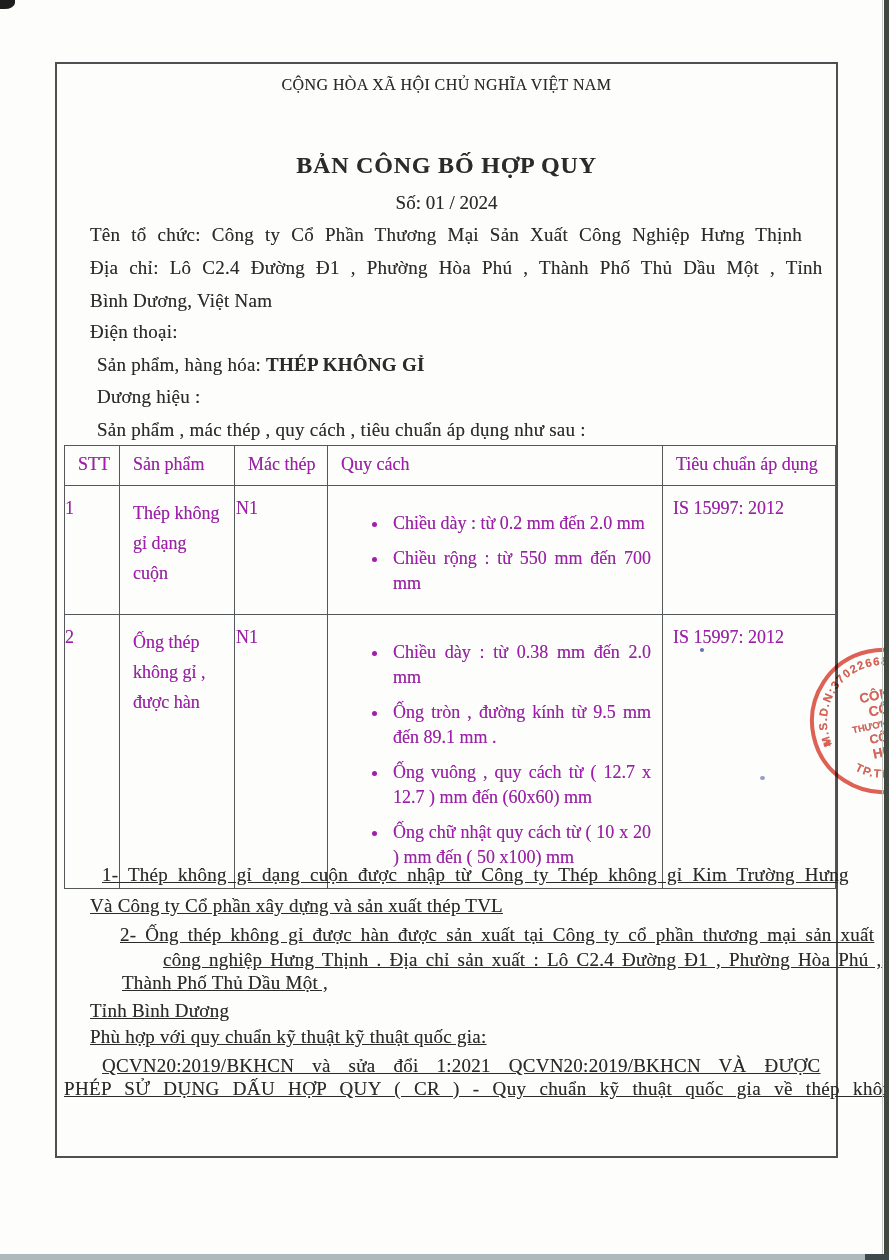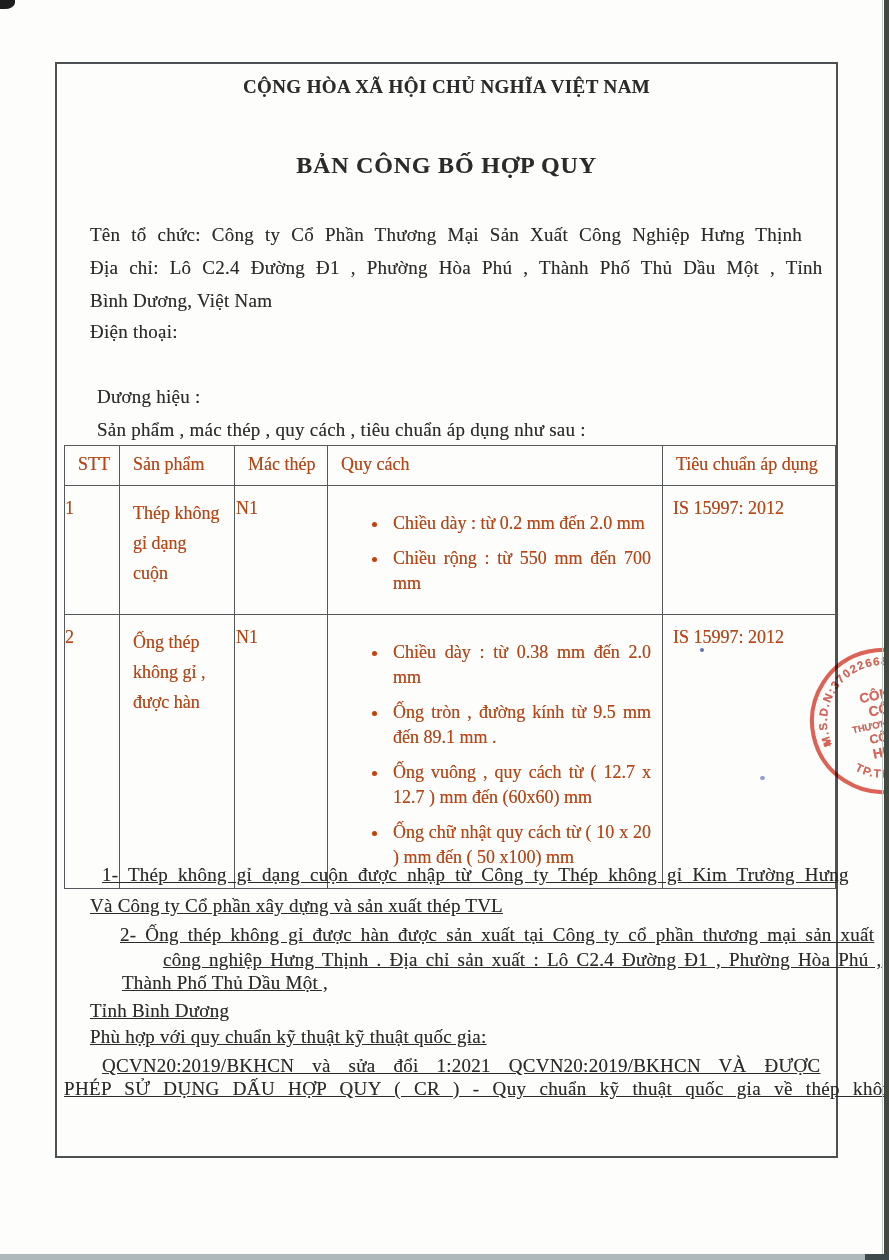--- a/index.html
+++ b/index.html
@@ -9,38 +9,38 @@
     font-family:"Liberation Serif","DejaVu Serif",serif;
     color:#2b2b2b;
     text-shadow:0 0 .5px rgba(40,40,40,.45);
   }
   .frame{
     position:absolute;left:55px;top:62px;width:783px;height:1096px;
     border:2px solid #4c5052;background:transparent;box-sizing:border-box;
   }
   .abs{position:absolute;white-space:nowrap;}
   .ctr{left:0;right:0;text-align:center;}
-  .nat-title{top:12px;font-weight:bold;font-size:19px;letter-spacing:.4px;}
+  .nat-title{top:12px;font-weight:normal;font-size:16px;letter-spacing:.4px;}
   .motto{top:40px;font-weight:bold;font-size:18px;}
   .motto .u{border-bottom:2px solid #303030;padding:0 10px 2px 20px;}
   .motto .tail{margin-left:5px;}
   .doc-title{top:88px;font-weight:bold;font-size:24px;letter-spacing:.8px;}
   .doc-no{top:128px;font-size:19px;}
   .bodyline{font-size:19px;letter-spacing:.25px;}
   .ws5{word-spacing:5px;}
   .ws6{word-spacing:6px;}
   .ws4{word-spacing:4px;}
   .ws3{word-spacing:3px;}
   .ws13{word-spacing:13px;}
   .ws8{word-spacing:8px;letter-spacing:.35px;}
   .bold{font-weight:bold;}
   table.spec{
     position:absolute;left:7px;top:381px;width:771px;
     border-collapse:collapse;table-layout:fixed;
-    font-size:18px;color:#c2410c;padding-left:38px;
+    font-size:18px;color:#a21caf;padding-left:38px;
   }
   table.spec th,table.spec td{
     border:1.6px solid #54585a;vertical-align:top;
     font-weight:normal;text-align:left;box-sizing:border-box;
   }
   table.spec th{height:40px;padding:8px 6px 0 13px;font-size:18px;}
   th.c-stt,td.c-stt{width:55px;text-align:center;padding-left:0;padding-right:0;}
   th.c-sp ,td.c-sp {width:115px;}
   th.c-mt ,td.c-mt {width:93px;}
   th.c-qc ,td.c-qc {width:335px;}
@@ -74,26 +74,30 @@
 </head>
 <body>
 
 <div class="frame">
 
   <div class="abs ctr nat-title">CỘNG HÒA XÃ HỘI CHỦ NGHĨA VIỆT NAM</div>
 
 
   <div class="abs ctr doc-title">BẢN CÔNG BỐ HỢP QUY</div>
 
+  <div class="abs ctr doc-no">Số: 01 / 2024</div>
 
   <div class="abs bodyline ws6" style="left:33px;top:160px;">Tên tổ chức: Công ty Cổ Phần Thương Mại Sản Xuất Công Nghiệp Hưng Thịnh</div>
   <div class="abs bodyline ws6" style="left:33px;top:193px;">Địa chỉ: Lô C2.4 Đường Đ1 , Phường Hòa Phú , Thành Phố Thủ Dầu Một , Tỉnh</div>
   <div class="abs bodyline" style="left:33px;top:226px;">Bình Dương, Việt Nam</div>
   <div class="abs bodyline" style="left:33px;top:257px;">Điện thoại:</div>
 
+  <div class="abs bodyline" style="left:40px;top:290px;">
+    <span>Sản phẩm, hàng hóa: </span><span class="bold">THÉP KHÔNG GỈ</span>
+  </div>
   <div class="abs bodyline" style="left:40px;top:322px;">Dương hiệu :</div>
   <div class="abs bodyline" style="left:40px;top:355px;">Sản phẩm , mác thép , quy cách , tiêu chuẩn áp dụng như sau :</div>
 
   <table class="spec">
     <tbody>
         <tr>
       <th class="c-stt">STT</th>
       <th class="c-sp">Sản phẩm</th>
       <th class="c-mt">Mác thép</th>
       <th class="c-qc">Quy cách</th>

